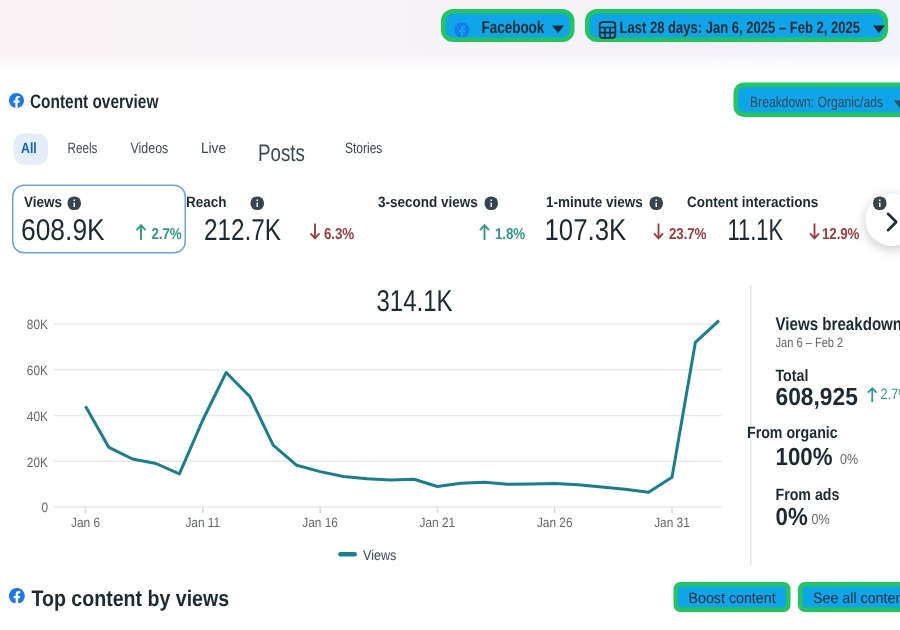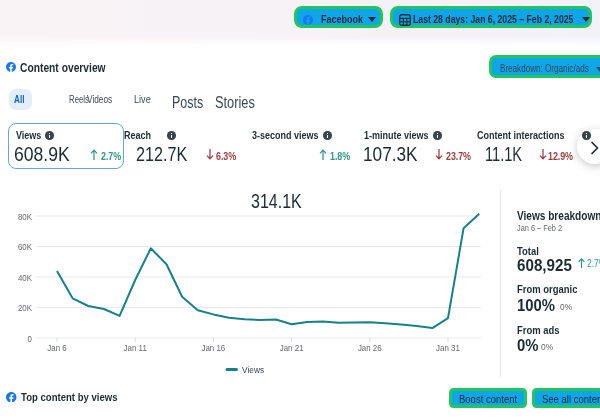--- a/index.html
+++ b/index.html
@@ -54,25 +54,25 @@
 </svg>
 <div class="abs" style="left:20px; top:60px; font-size:13px; font-weight:bold;"><span class="t" style="transform:scaleX(0.79);">Content overview</span></div>
 
 <div class="btn" style="left:489px; top:55px; width:125px; height:23px;">
   <span class="t" style="position:absolute;left:8px;top:5px;font-size:10px;color:#344854;transform:scaleX(0.81);">Breakdown: Organic/ads</span>
   <span class="caret" style="position:absolute;left:104px;top:9px;border-top-color:#344854;"></span>
 </div>
 
 <div class="abs" style="left:8.5px;top:88.5px;width:23.5px;height:21px;background:#e3eefa;border-radius:7px;"></div>
 <div class="abs" style="left:14px;top:94.3px;font-size:10px;font-weight:bold;color:#0b66c3;"><span class="t" style="transform:scaleX(0.82);">All</span></div>
-<div class="abs" style="left:45.3px;top:94.3px;font-size:10px;color:#3a4a54;margin-left:24px;"><span class="t" style="transform:scaleX(0.78);">Reels</span></div>
+<div class="abs" style="left:45.3px;top:94.3px;font-size:10px;color:#3a4a54;"><span class="t" style="transform:scaleX(0.78);">Reels</span></div>
 <div class="abs" style="left:87.3px;top:94.3px;font-size:10px;color:#3a4a54;text-align:center;"><span class="t" style="transform:scaleX(0.83);">Videos</span></div>
 <div class="abs" style="left:134.4px;top:94.3px;font-size:10px;color:#3a4a54;"><span class="t" style="transform:scaleX(0.91);">Live</span></div>
 <div class="abs" style="left:171.9px;top:94.3px;font-size:16px;color:#3a4a54;"><span class="t" style="transform:scaleX(0.78);">Posts</span></div>
-<div class="abs" style="left:215px;top:94.3px;font-size:16px;color:#3a4a54;"><span class="t" style="transform:scaleX(0.8);">Stories</span></div>
+<div class="abs" style="left:230px;top:94.3px;font-size:10px;color:#3a4a54;"><span class="t" style="transform:scaleX(0.8);">Stories</span></div>
 
 <div class="abs" style="left:8px; top:123px; width:116px; height:46px; border:1.5px solid #6aa5da; border-radius:8px; background:#fff;"></div>
 
 <div class="abs mlabel" style="left:16px; top:130px;"><span class="t" style="transform:scaleX(0.9);">Views</span></div>
 <div class="abs mval" style="left:14px; top:142.5px;"><span class="t" style="transform:scaleX(0.88);">608.9K</span></div>
 <svg class="abs" style="left:89px;top:148px;" width="10" height="13" viewBox="0 0 10 13">
     <path d="M5 12 L5 2.2 M2 5.4 L5 2.1 L8 5.4" fill="none" stroke="#2a9b88" stroke-width="1.25"></path>
   </svg>
 <div class="abs delta up" style="left:101px; top:149.5px;"><span class="t" style="transform:scaleX(0.85);">2.7%</span></div>
 
@@ -90,21 +90,21 @@
   </svg>
 <div class="abs delta up" style="left:330px; top:149.5px;"><span class="t" style="transform:scaleX(0.85);">1.8%</span></div>
 
 <div class="abs mlabel" style="left:364px; top:130px;"><span class="t" style="transform:scaleX(0.9);">1-minute views</span></div>
 <div class="abs mval" style="left:363px; top:142.5px;"><span class="t" style="transform:scaleX(0.86);">107.3K</span></div>
 <svg class="abs" style="left:434px;top:148px;" width="10" height="13" viewBox="0 0 10 13">
     <path d="M5 1 L5 10.8 M2 7.6 L5 10.9 L8 7.6" fill="none" stroke="#9e3c3c" stroke-width="1.25"></path>
   </svg>
 <div class="abs delta down" style="left:446px; top:149.5px;"><span class="t" style="transform:scaleX(0.85);">23.7%</span></div>
 
-<div class="abs mlabel" style="left:477px; top:130px;"><span class="t" style="transform:scaleX(0.9);">Content interactions</span></div>
+<div class="abs mlabel" style="left:458px; top:130px;"><span class="t" style="transform:scaleX(0.9);">Content interactions</span></div>
 <div class="abs mval" style="left:484.5px; top:142.5px;"><span class="t" style="transform:scaleX(0.73);">11.1K</span></div>
 <svg class="abs" style="left:537.5px;top:148px;" width="10" height="13" viewBox="0 0 10 13">
     <path d="M5 1 L5 10.8 M2 7.6 L5 10.9 L8 7.6" fill="none" stroke="#9e3c3c" stroke-width="1.25"></path>
   </svg>
 <div class="abs delta down" style="left:548px; top:149.5px;"><span class="t" style="transform:scaleX(0.85);">12.9%</span></div>
 
 <div class="info abs" style="left:45px;top:131px;"></div>
 <div class="info abs" style="left:167px;top:131px;"></div>
 <div class="info abs" style="left:323px;top:131px;"></div>
 <div class="info abs" style="left:433px;top:131px;"></div>
@@ -154,30 +154,30 @@
 <div class="abs" style="left:500px; top:190px; width:1px; height:187px; background:#e4e6eb;"></div>
 
 <div class="abs" style="left:517px; top:208.5px; font-size:12px; font-weight:bold;"><span class="t" style="transform:scaleX(0.84);">Views breakdown</span></div>
 <div class="abs" style="left:517px; top:223px; font-size:9px; color:#65676b;"><span class="t" style="transform:scaleX(0.82);">Jan 6 – Feb 2</span></div>
 <div class="abs pl" style="left:517px; top:245px;"><span class="t" style="transform:scaleX(0.86);">Total</span></div>
 <div class="abs pv" style="left:517px; top:256px;"><span class="t" style="transform:scaleX(0.92);">608,925</span></div>
 <svg class="abs" style="left:577px;top:257px;" width="9" height="12" viewBox="0 0 9 12">
     <path d="M4.5 11 L4.5 2 M1.6 4.8 L4.5 1.8 L7.4 4.8" fill="none" stroke="#2a9b88" stroke-width="1.2"></path>
   </svg>
 <div class="abs" style="left:587px; top:258px; font-size:10px; color:#2a9b88;"><span class="t" style="transform:scaleX(0.85);">2.7%</span></div>
-<div class="abs pl" style="left:517px; top:283px;"><span class="t" style="transform:scaleX(0.86);">From organic</span></div>
+<div class="abs pl" style="left:498px; top:283px;"><span class="t" style="transform:scaleX(0.86);">From organic</span></div>
 <div class="abs pv" style="left:517px; top:296px;"><span class="t" style="transform:scaleX(0.9);">100%</span></div>
 <div class="abs" style="left:560px; top:301px; font-size:9.5px; color:#65676b;"><span class="t" style="transform:scaleX(0.88);">0%</span></div>
 <div class="abs pl" style="left:517px; top:324px;"><span class="t" style="transform:scaleX(0.86);">From ads</span></div>
 <div class="abs pv" style="left:517px; top:336px;"><span class="t" style="transform:scaleX(0.9);">0%</span></div>
 <div class="abs" style="left:541px; top:341px; font-size:9.5px; color:#65676b;"><span class="t" style="transform:scaleX(0.88);">0%</span></div>
 
 <svg class="abs" style="left:6px; top:391.5px;" width="10.5" height="10.5" viewBox="0 0 36 36">
   <path fill="#1877f2" d="M36 18c0-9.941-8.059-18-18-18S0 8.059 0 18c0 8.984 6.582 16.431 15.188 17.781V23.203h-4.57V18h4.57v-3.965c0-4.511 2.687-7.003 6.799-7.003 1.97 0 4.03.352 4.03.352v4.43h-2.27c-2.237 0-2.934 1.388-2.934 2.812V18h4.992l-.798 5.203h-4.194v12.578C29.418 34.431 36 26.984 36 18z"></path>
 </svg>
-<div class="abs" style="left:21px; top:390.5px; font-size:11px; font-weight:bold;"><span class="t" style="transform:scaleX(0.87);">Top content by views</span></div>
+<div class="abs" style="left:21px; top:390.5px; font-size:15px; font-weight:bold;"><span class="t" style="transform:scaleX(0.87);">Top content by views</span></div>
 
 <div class="btn" style="left:448.5px; top:388px; width:78px; height:20px; border-radius:4.5px;">
   <span class="t" style="position:absolute;left:7.5px;top:3px;font-size:10px;transform:scaleX(0.95);">Boost content</span>
 </div>
 <div class="btn" style="left:531.5px; top:388px; width:78px; height:20px; border-radius:4.5px;">
   <span class="t" style="position:absolute;left:7px;top:3px;font-size:10px;transform:scaleX(0.95);">See all content</span>
 </div>
 
 </body></html>

